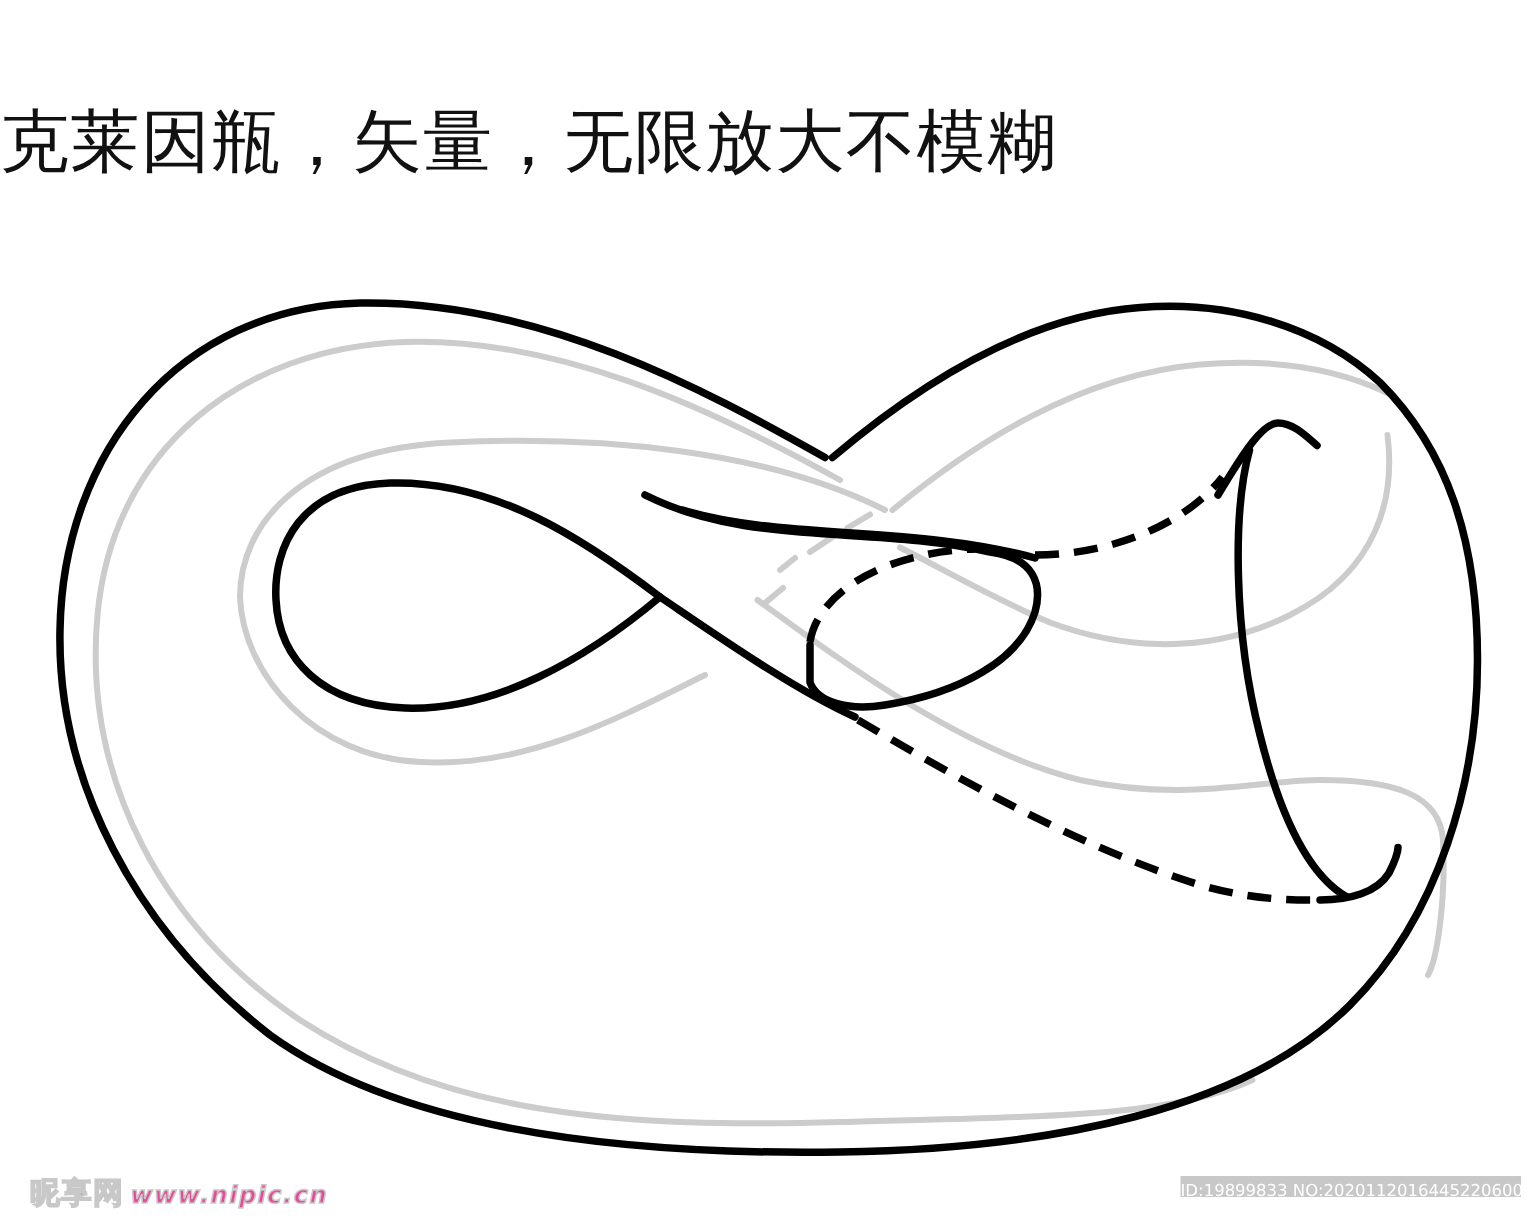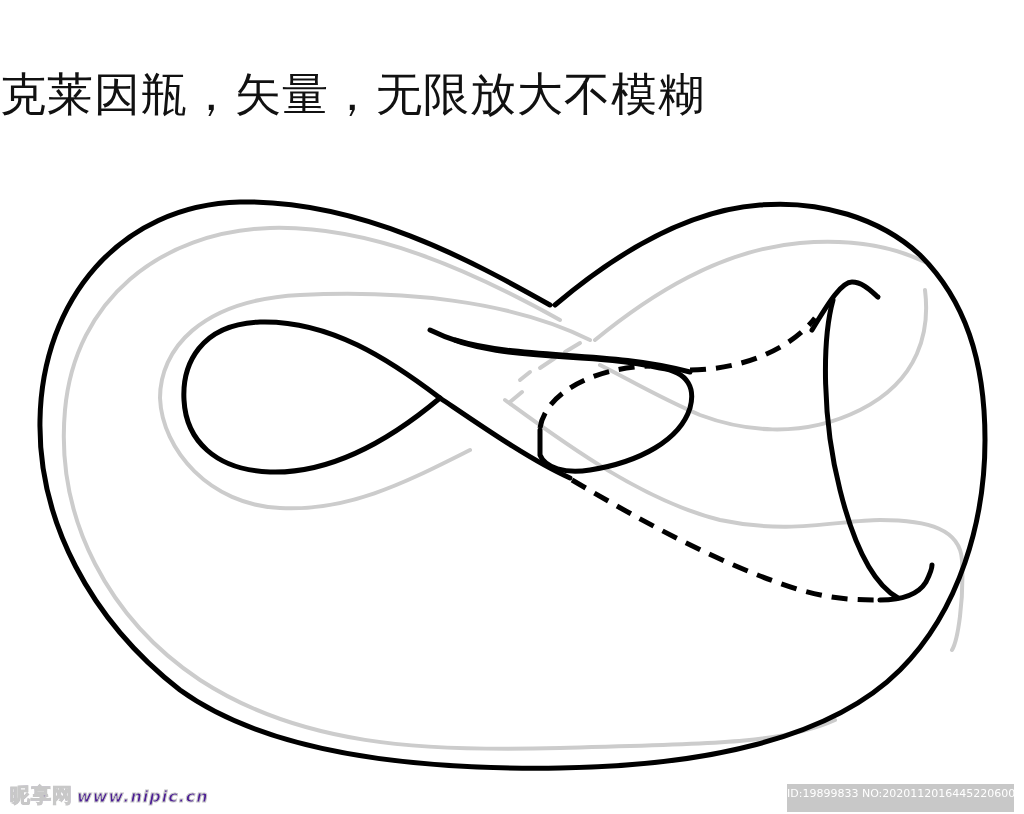--- a/index.html
+++ b/index.html
@@ -26,40 +26,40 @@
       font-family: "DejaVu Serif", "Liberation Serif", serif;
       line-height: 64px;
     }
     .drawing {
       position: absolute;
       left: 0;
       top: 0;
     }
     .watermark-logo {
       position: absolute;
-      left: 10px;
+      left: 20px;
       top: 782px;
       font-family: "DejaVu Sans", "Liberation Sans", sans-serif;
       font-size: 20px;
       font-weight: bold;
-      color: #4c1d95;
+      color: #ec4899;
       -webkit-text-stroke: 1px #c8c8c8;
       letter-spacing: 1px;
     }
     .watermark-logo .url {
       font-size: 16px;
       font-style: italic;
       margin-left: 4px;
     }
     .id-badge {
       position: absolute;
       left: 787px;
       top: 784px;
       width: 227px;
-      height: 28px;
+      height: 14px;
       background: #c8c8c8;
       color: #ffffff;
       font-family: "DejaVu Sans", "Liberation Sans", sans-serif;
       font-size: 11px;
       line-height: 19px;
       text-align: center;
       white-space: nowrap;
     }
   </style>
 </head>

